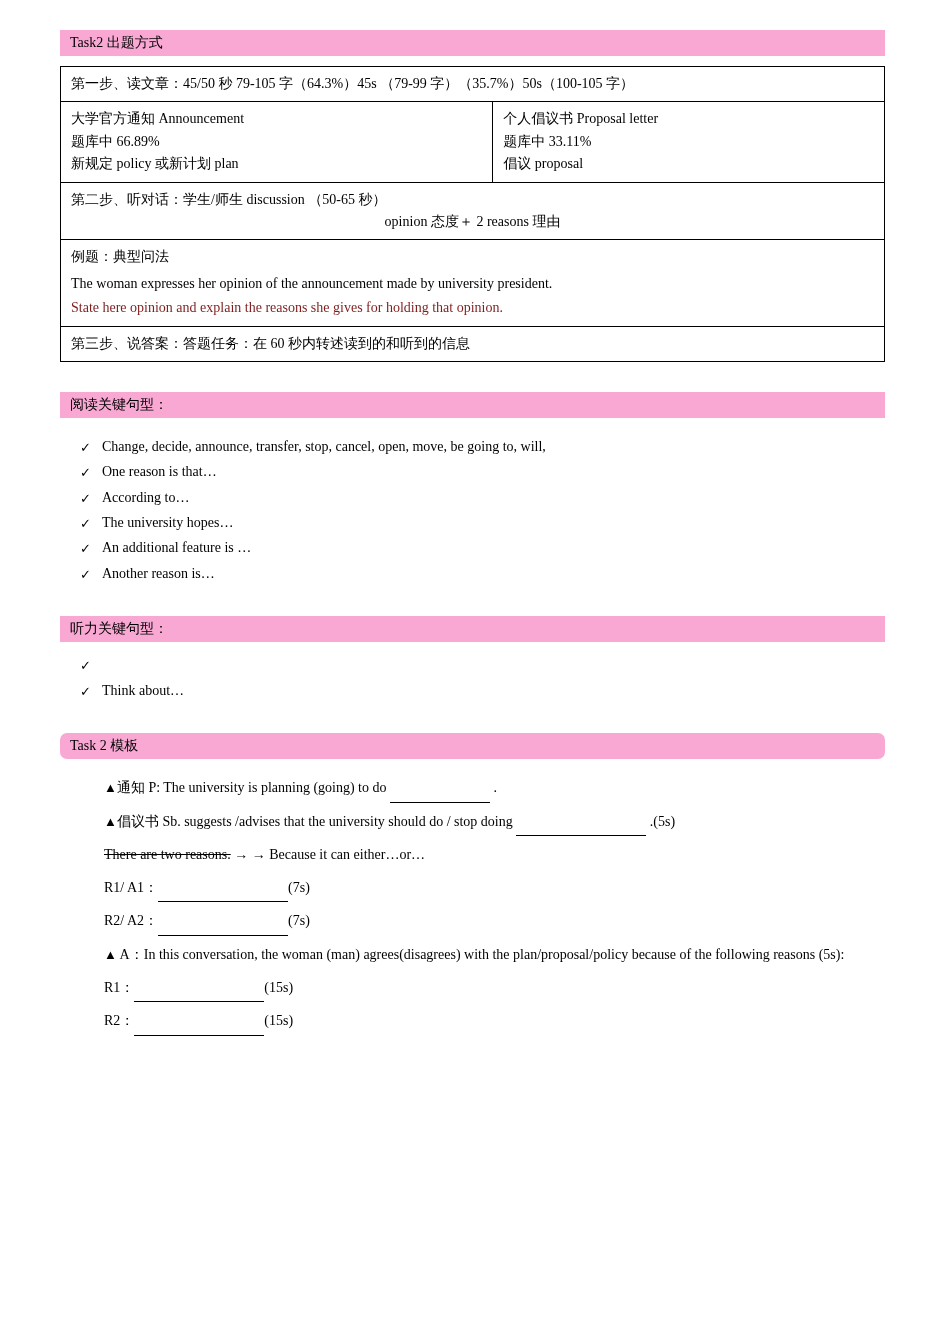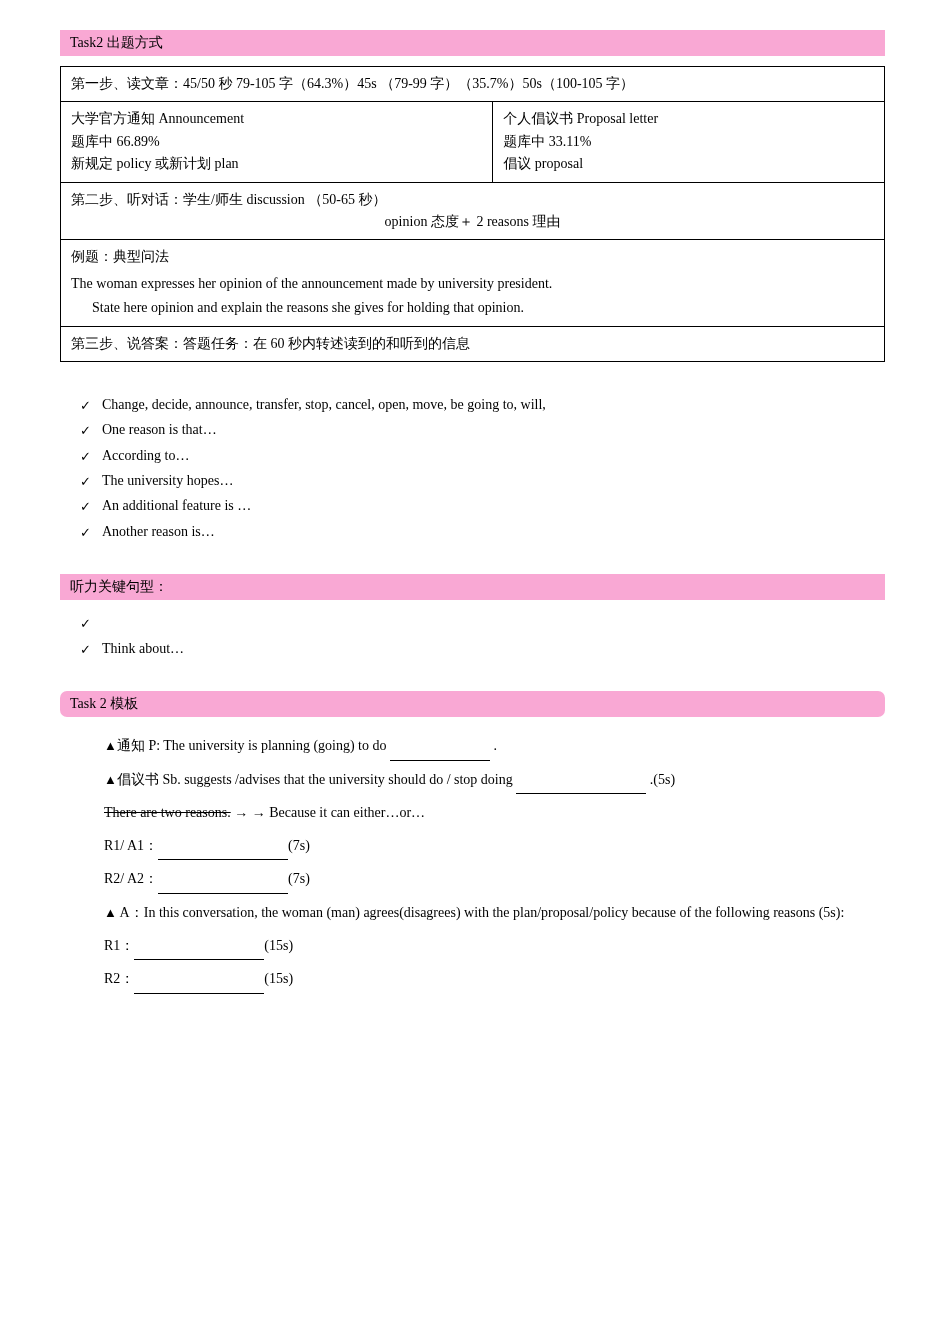--- a/index.html
+++ b/index.html
@@ -101,22 +101,21 @@
       display: inline-block;
       border-bottom: 1px solid #000;
       min-width: 130px;
     }
 
     .strikethrough {
       text-decoration: line-through;
     }
 
     .red-text {
-      color: #000000;
-      margin-left: 21px;
+      color: #7f1d1d;
     }
   </style>
 </head>
 <body>
 
 <div>
   <div class="section-header">Task2  出题方式</div>
 
   <table class="task2-table">
 
@@ -154,20 +153,21 @@
     </tr>
 
     <tr>
       <td colspan="2">第三步、说答案：答题任务：在 60 秒内转述读到的和听到的信息</td>
     </tr>
   </tbody>
     </table>
 </div>
 
 <div class="reading-section">
+  <div class="section-header">阅读关键句型：</div>
   <ul class="checklist">
     <li>
       <span class="check">✓</span>
       <span>Change, decide, announce, transfer, stop, cancel, open, move, be going to, will,</span>
     </li>
     <li>
       <span class="check">✓</span>
       <span>One reason is that…</span>
     </li>
     <li>

